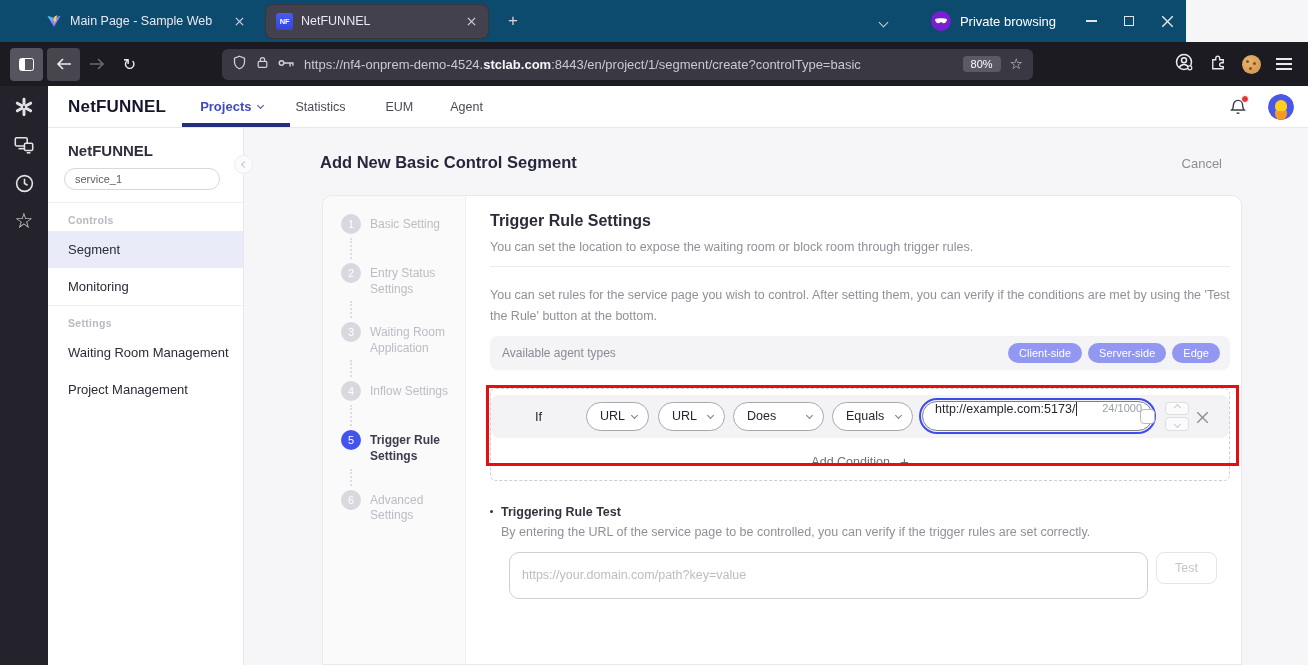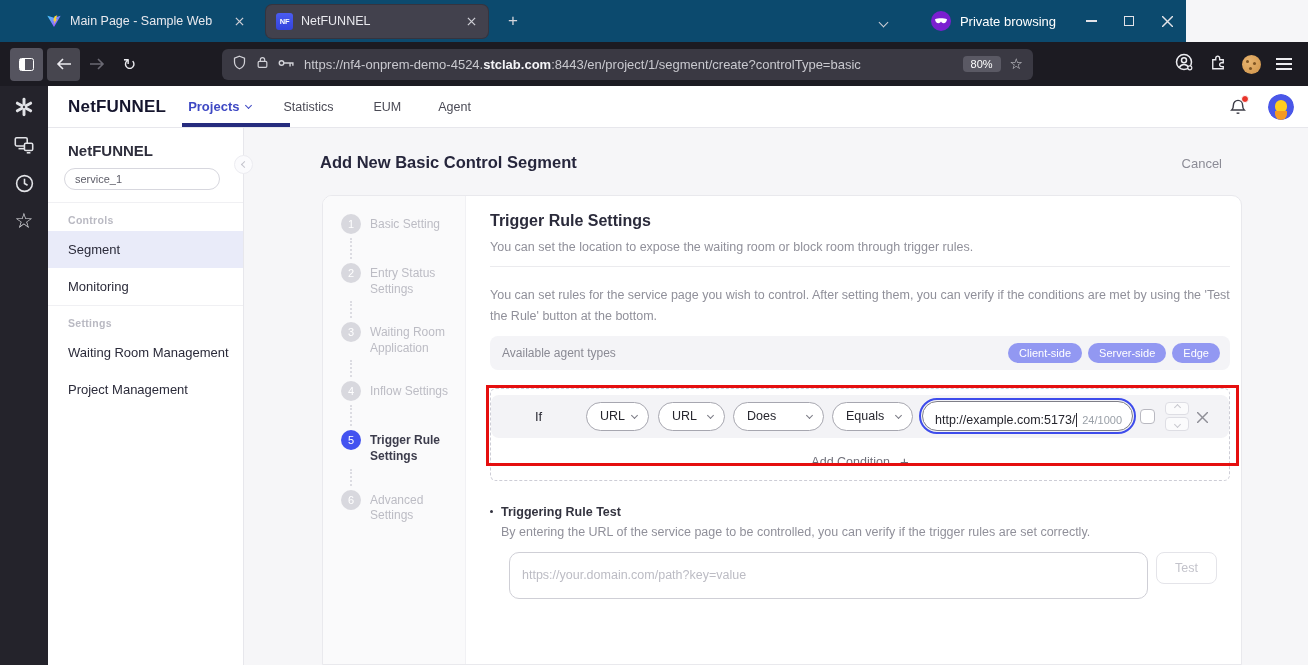--- a/index.html
+++ b/index.html
@@ -46,21 +46,21 @@
   .cv.left { transform:rotate(135deg); }
 
   
   .edge-strip { position:absolute; left:0; top:86px; width:48px; height:579px; background:#24232b; display:flex; flex-direction:column; align-items:center; padding-top:9px; gap:14px; }
   .strip-icon { width:24px; height:24px; display:grid; place-items:center; color:#e2e3e7; }
 
   
   .app-header { position:absolute; left:48px; top:86px; width:1260px; height:42px; background:#fff; border-bottom:1px solid #e7e7ec; display:flex; align-items:center; z-index:2; }
   .logo { margin-left:20px; font-size:17px; font-weight:800; color:#15152d; letter-spacing:.2px; }
   .nav-item { font-size:12.5px; color:#4a4a55; }
-  .nav-projects { margin-left:22px; display:flex; align-items:center; gap:7px; color:#3f49c4; font-weight:600; font-size:13px; }
+  .nav-projects { margin-left:34px; display:flex; align-items:center; gap:7px; color:#3f49c4; font-weight:600; font-size:13px; }
   .nav-underline { position:absolute; left:134px; bottom:0; width:108px; height:4px; background:#262c7e; }
   .hd-right { margin-left:auto; display:flex; align-items:center; gap:20px; margin-right:14px; }
   .bell-wrap { position:relative; width:20px; height:20px; }
   .bell-dot { position:absolute; right:-1px; top:-2px; width:8px; height:8px; border-radius:50%; background:#e8332a; border:1.5px solid #fff; }
   .avatar { width:26px; height:26px; border-radius:50%; overflow:hidden; flex:none; }
 
   
   .app-sidebar { position:absolute; left:48px; top:128px; width:196px; height:537px; background:#fff; border-right:1px solid #e7e7ec; z-index:3; padding-top:14px; }
   .sb-title { margin:0 0 9px 20px; font-size:15px; font-weight:700; color:#2e2e3c; }
   .sb-input { margin-left:16px; width:156px; height:22px; border:1px solid #d7d7de; border-radius:11px; font-size:11px; color:#5d5d68; padding:0 10px; background:#fff; font-family:inherit; }
@@ -98,21 +98,21 @@
 
   .rule-wrap { margin-top:18px; position:relative; }
   .dashed { border:1px dashed #cdcdd6; border-radius:6px; padding-top:6px; }
   .rule-headers { position:relative; height:18px; font-size:11px; color:#4e4e58; }
   .rh { position:absolute; top:1px; white-space:nowrap; }
   .help-circle { position:absolute; left:661px; top:-2px; width:15px; height:15px; border-radius:50%; background:#8e8e97; color:#fff; font-size:9.5px; font-weight:bold; display:grid; place-items:center; }
   .rule-row { position:relative; height:43px; background:#f3f3f6; border-radius:8px; margin-bottom:6px; }
   .if-lbl { position:absolute; left:44px; top:14px; font-size:13px; color:#2a2a34; }
   .sel { position:absolute; top:7px; height:29px; border:1px solid #a7a7b0; border-radius:14.5px; background:#fff; display:flex; align-items:center; font-size:12.5px; color:#26262e; padding:0 11px 0 13px; color:#26262e; }
   .sel .cv { margin-left:auto; color:#7a7a84; margin-bottom:2px; }
-  .value-box { position:absolute; left:431px; top:6px; width:211px; height:30px; background:#fff; border:1px solid #7f7f88; border-radius:15px; outline:2px solid #3e4ceb; outline-offset:1px; display:flex; align-items:center; padding:8px 10px 0 12px; font-size:12.5px; color:#26262e; }
+  .value-box { position:absolute; left:431px; top:6px; width:231px; height:30px; background:#fff; border:1px solid #7f7f88; border-radius:15px; outline:2px solid #3e4ceb; outline-offset:1px; display:flex; padding:0 10px 0 12px; font-size:12.5px; color:#26262e; }
   .caret { width:1px; height:14px; background:#2a2a34; margin-left:1px; }
   .counter { margin-left:auto; font-size:11px; color:#9aa0a8; }
   .checkbox { position:absolute; left:649px; top:14px; width:15px; height:15px; border:1.5px solid #b9b9c1; border-radius:4px; background:#fff; }
   .updown { position:absolute; left:674px; top:7px; display:flex; flex-direction:column; gap:2px; }
   .ud-btn { width:24px; height:13.5px; border:1px solid #dedee4; border-radius:4px; background:#fbfbfc; display:grid; place-items:center; color:#c8c8cf; }
   .ud-btn .cv { margin-top:2px; }
   .ud-btn .cv.up { margin-top:-2px; }
   .row-close { position:absolute; left:706px; top:14px; color:#8f8f97; }
   .add-cond { height:36px; display:flex; align-items:center; justify-content:center; gap:10px; font-size:12.5px; color:#6f6f79; }
   .red-rect { position:absolute; left:-4px; top:-3px; width:calc(100% + 13px); height:81px; border:3px solid #e50f0f; z-index:4; pointer-events:none; }

